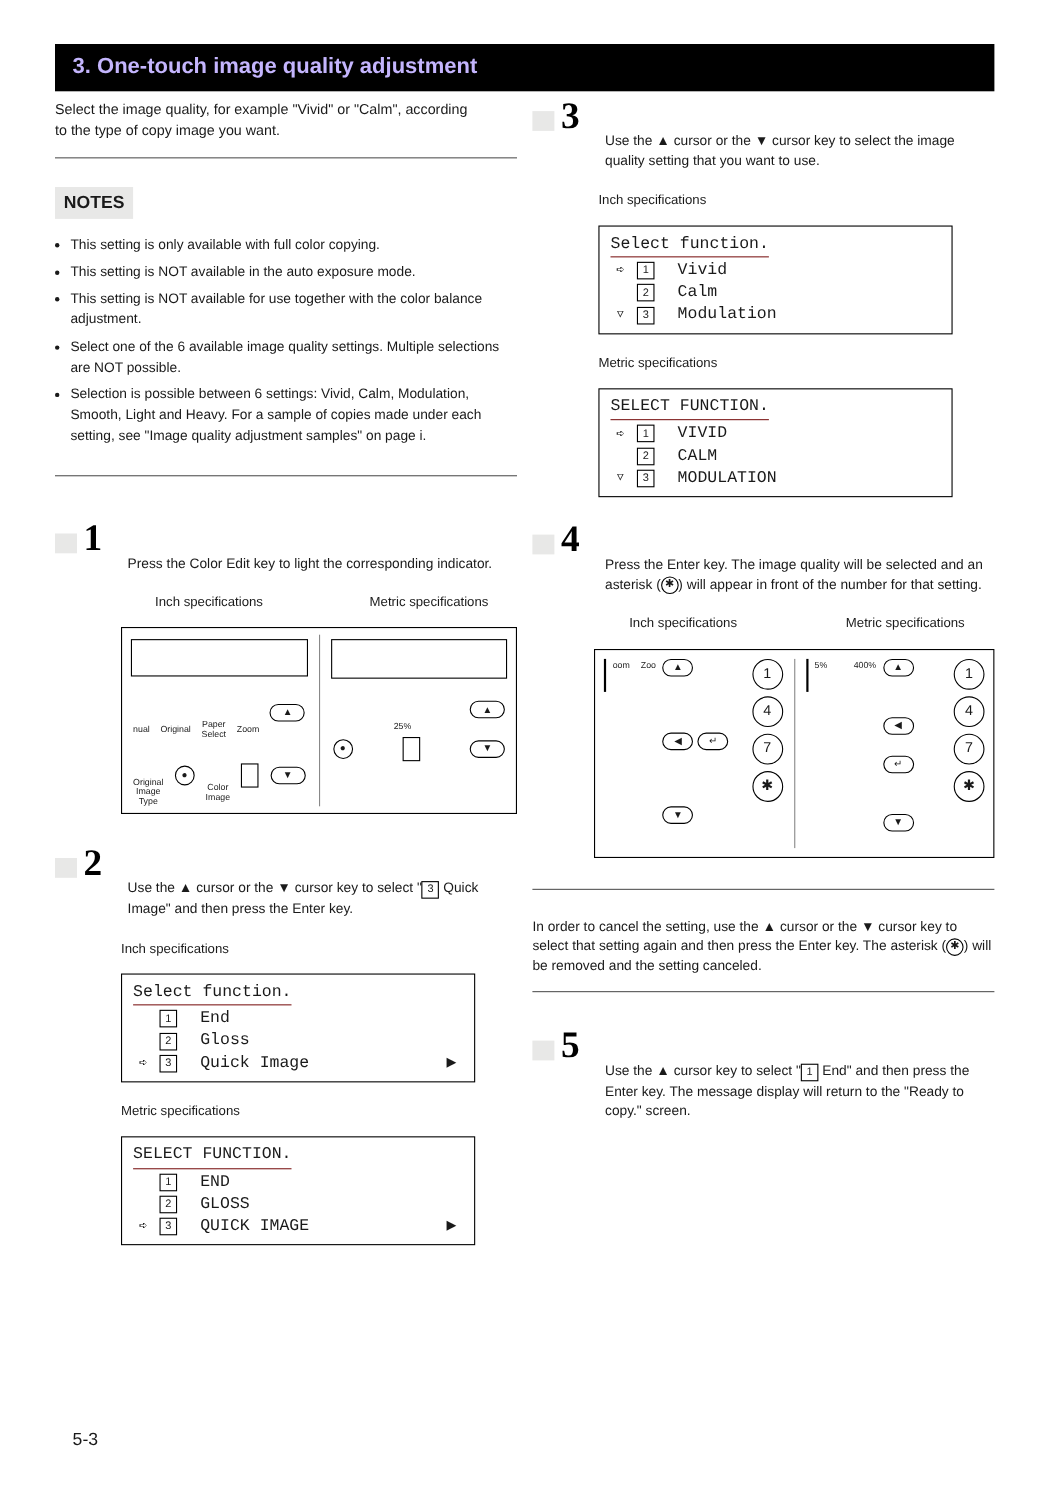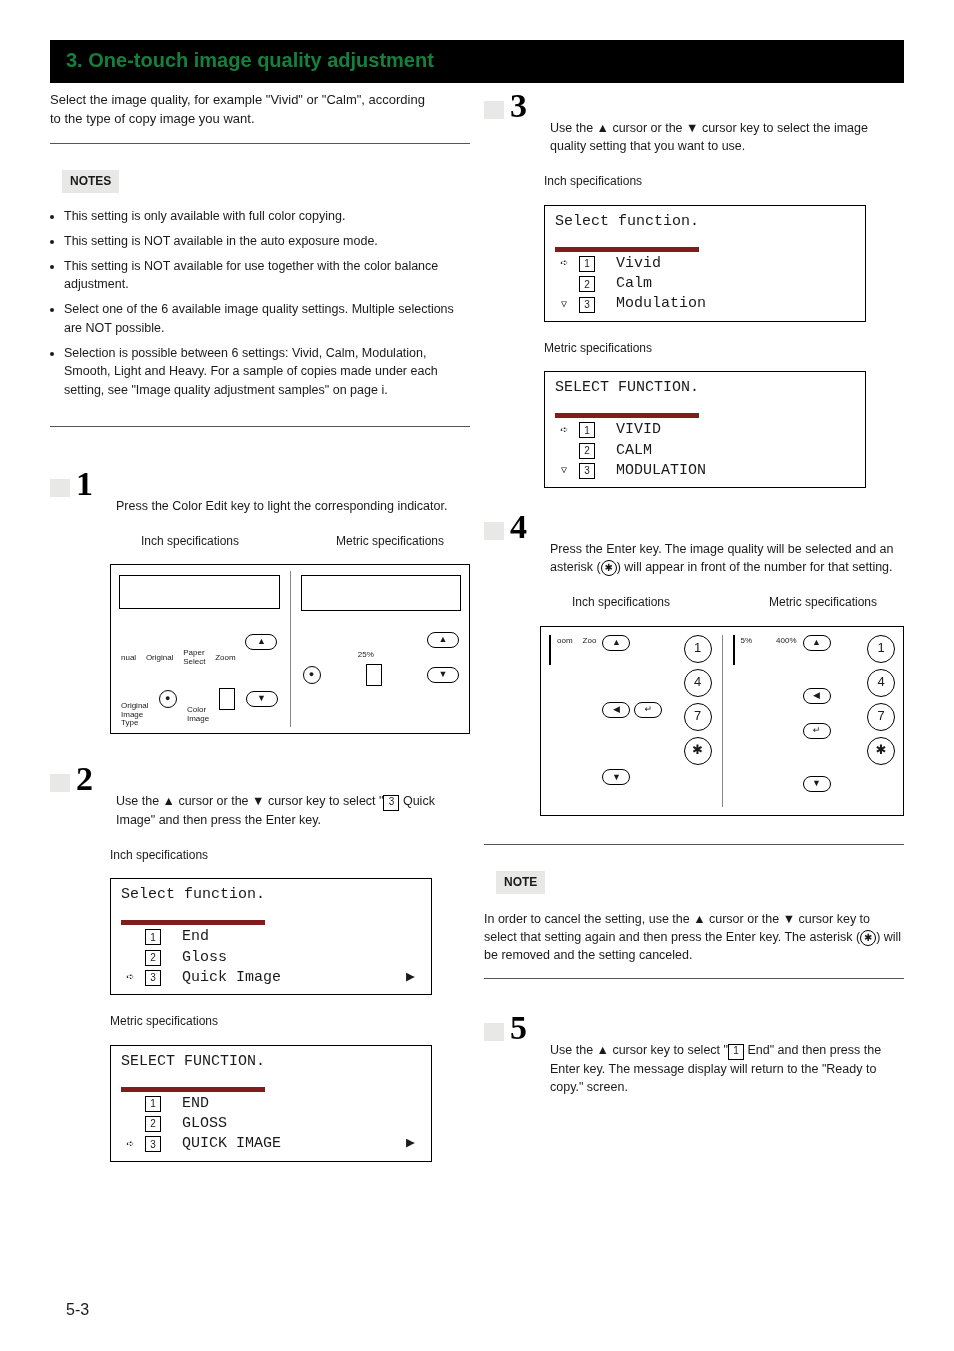--- a/index.html
+++ b/index.html
@@ -32,21 +32,21 @@
   }
   .section-header {
     font-weight:bold;
     font-size:16px;
     border-bottom:2px solid #000;
     padding-bottom:4px;
     margin-bottom:18px;
   }
   .title-bar {
     background:#000;
-    color:#15803d;
+    color:#c4b5fd;
     font-weight:bold;
     font-size:20px;
     padding:6px 12px 8px 16px;
   }
   .cols {
     display:flex;
     gap:14px;
   }
   .col {
     flex:1;
@@ -54,26 +54,25 @@
     display:flex;
     flex-direction:column;
     gap:10px;
   }
   .intro {
     font-size:13px;
     max-width:380px;
   }
   .notes-hdr, .note-hdr {
     background: var(--grey-box);
-    font-size:12px;
+    font-size:16px;
     font-weight:bold;
     padding:3px 8px;
     display:inline-block;
     margin-top:8px;
-    margin-left:12px;
   }
   hr.thin { border:none; border-top:1px solid #555; margin:4px 0 8px 0; }
   ul.notes { padding-left:14px; margin:4px 0 6px 0; }
   ul.notes li { margin-bottom:6px; font-size:12.5px; line-height:1.5; }
   .step {
     display:flex;
     gap:10px;
     align-items:flex-start;
   }
   .step-handle {
@@ -114,21 +113,21 @@
     border:1.5px solid #000;
     font-family: "Courier New", monospace;
     font-size:15px;
     line-height:1.35;
     padding:6px 10px 6px 10px;
     margin-left:60px;
     max-width:300px;
     position:relative;
     background:#fff;
   }
-  .lcd .title-row { border-bottom:5px solid #7f1d1d; display:inline-block; padding-bottom:15px; margin-bottom:2px;}
+  .lcd .title-row { border-bottom:1px solid #7f1d1d; display:inline-block; padding-bottom:1px; margin-bottom:2px;}
   .lcd .row { display:flex; align-items:center; gap:6px; }
   .lcd .leftcol { width:18px; display:inline-flex; justify-content:center; }
   .boxnum {
     display:inline-flex; align-items:center; justify-content:center;
     width:14px; height:14px; border:1px solid #000; font-size:10px; font-family: Arial, sans-serif;
   }
   .arrow-right { font-size:13px; }
   .tri { font-size:10px; }
   .caret-right { margin-left:auto; padding-right:6px; }
   .note-body { font-size:12.5px; margin-top:6px; }
@@ -152,21 +151,21 @@
     font-size:9px;
     height:170px;
     box-sizing:border-box;
     align-items:stretch;
   }
   .cp .half { flex:1; display:flex; flex-direction:column; gap:4px; position:relative; }
   .cp .screen { border:1px solid #000; height:34px; margin:4px 2px; }
   .cp .key-row { display:flex; gap:6px; align-items:center; justify-content:space-between; padding:0 4px;}
   .cp .pill { border:1px solid #000; border-radius:10px; width:30px; height:14px; display:flex; align-items:center; justify-content:center;}
   .cp .btn-round { border:1px solid #000; border-radius:50%; width:16px;height:16px; display:flex;align-items:center;justify-content:center;}
-  .cp .lbl { font-size:8px; line-height:1.05;margin-top:32px; }
+  .cp .lbl { font-size:8px; text-align:center; line-height:1.05;margin-top:32px; }
   .cp .sep { width:1px; background:#888; }
 
   
   .np {
     border:1.5px solid #000;
     margin-left:56px;
     padding:8px;
     display:flex;
     gap:10px;
     height:190px;
@@ -373,23 +372,20 @@
           <div class="keys">
             <div class="k">1</div>
             <div class="k">4</div>
             <div class="k">7</div>
             <div class="k">✱</div>
           </div>
         </div>
       </div>
 
       <hr class="thin" style="margin-top:18px;">
-      <div>
-        <span class="note-hdr">NOTE</span>
-      </div>
       <div class="note-body">
         <span>In order to cancel the setting, use the ▲ cursor or the ▼ cursor key to select that setting again and then press the Enter key. The asterisk (</span><span class="asterisk-circ">✱</span><span>) will be removed and the setting canceled.</span>
       </div>
       <hr class="thin">
 
       <div class="step" style="margin-top:16px;">
         <div class="step-handle">
           <div class="step-bar"></div>
           <div class="step-num">5</div>
         </div>

